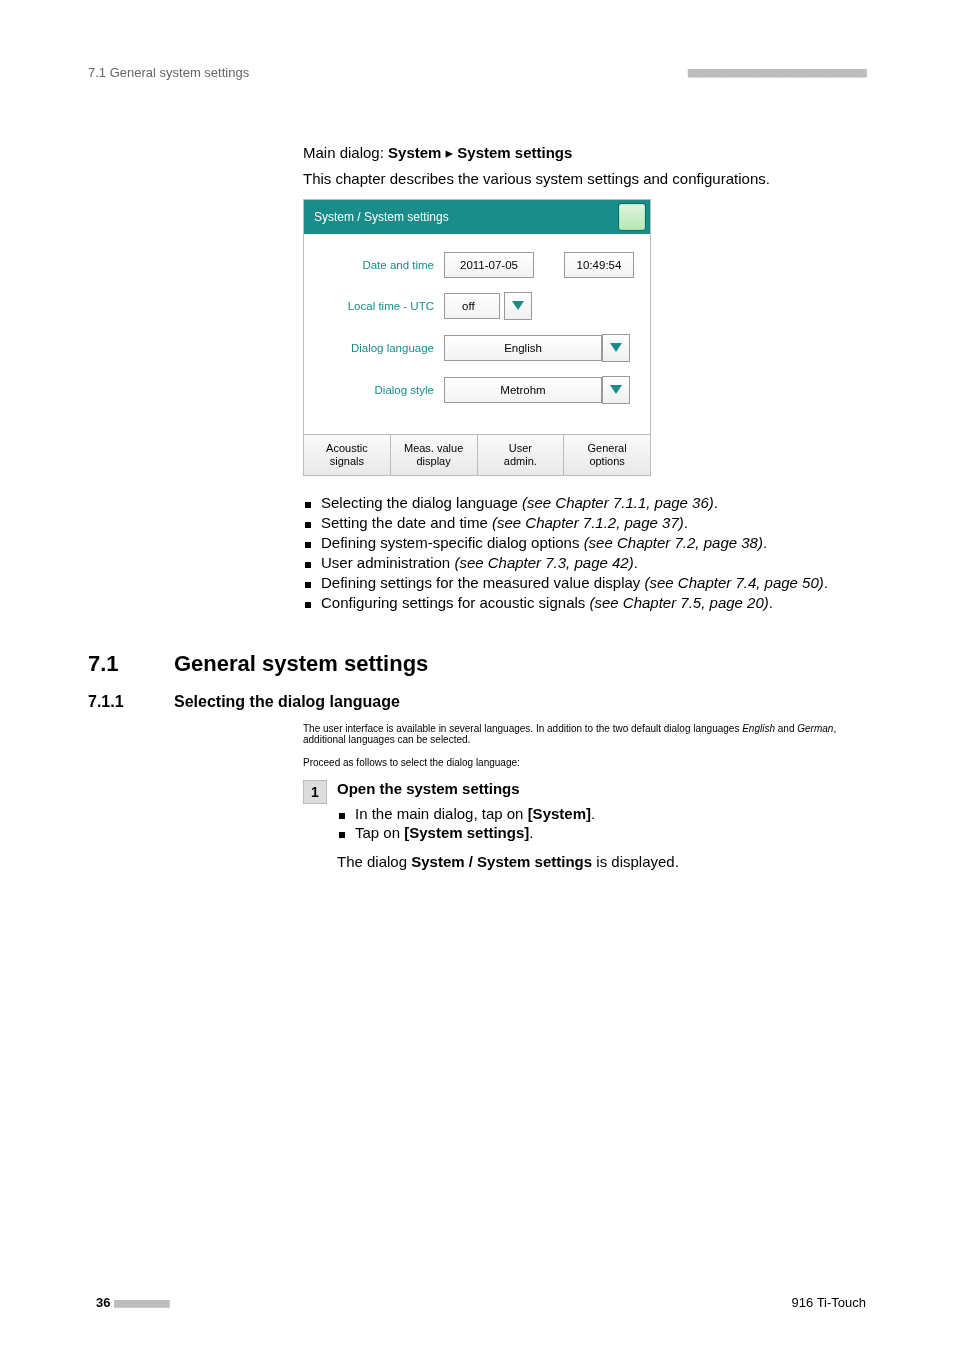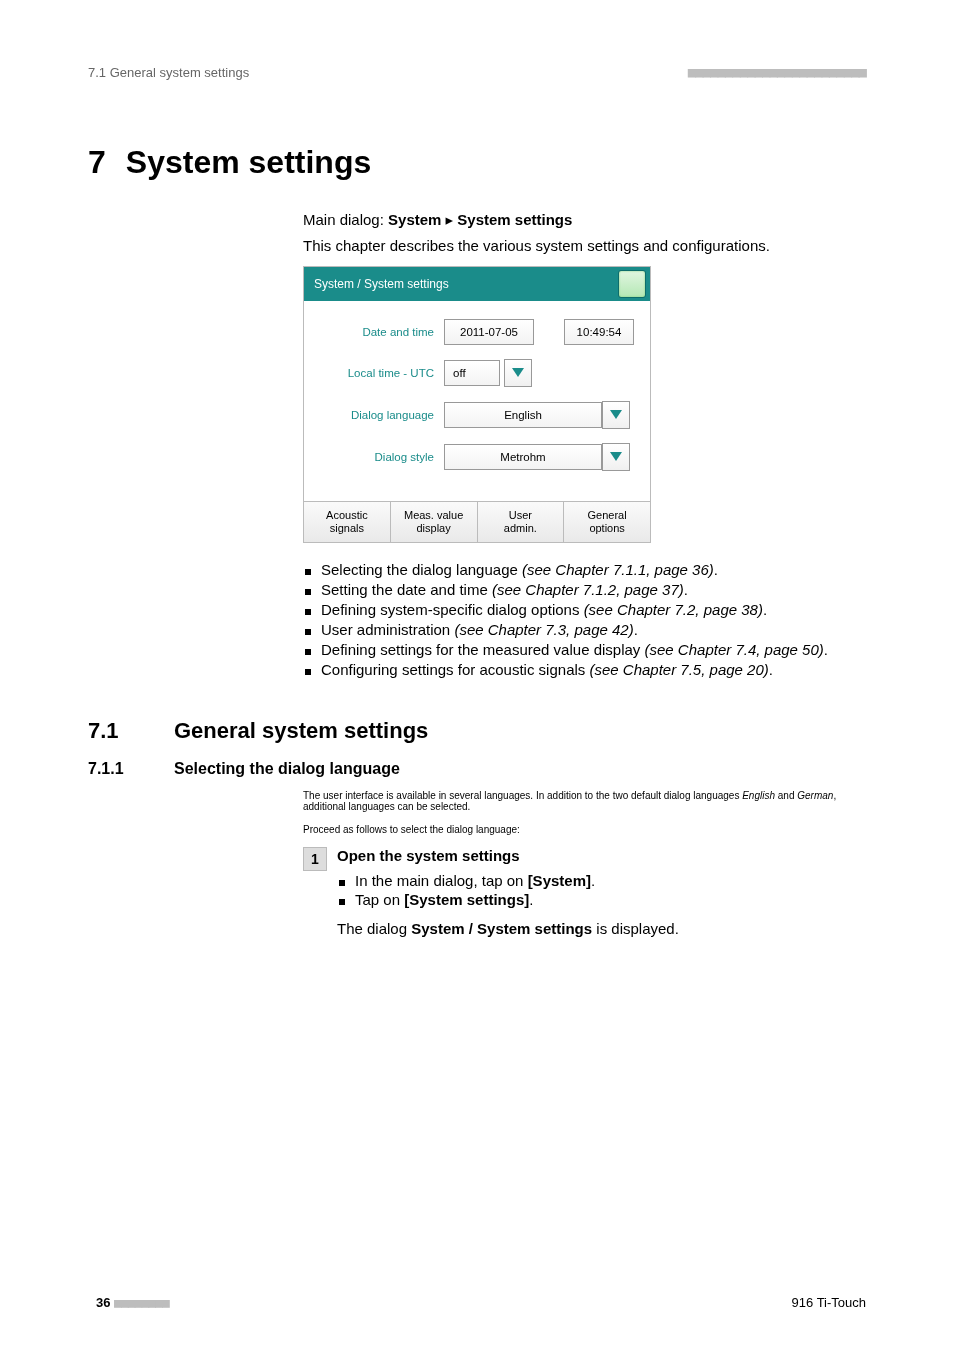--- a/index.html
+++ b/index.html
@@ -84,21 +84,21 @@
     height: 26px;
     display: flex;
     align-items: center;
     justify-content: center;
     background: linear-gradient(#fff,#f3f3f3);
     padding: 0 6px;
     box-sizing: border-box;
   }
   .date-field { width: 90px; }
   .time-field { width: 70px; }
-  .off-field { width: 56px; justify-content: flex-start; padding-left:8px; }
+  .off-field { width: 56px; justify-content: flex-start; padding-left:17px; }
   .combo-arrow {
     width: 26px; height:26px;
     border:1px solid #999;
     background: linear-gradient(#fff,#f0f0f0);
     margin-left:4px;
     display:flex; align-items:center; justify-content:center;
   }
   .combo-arrow svg { fill:#1a8c8a; }
   .wide-combo { width: 158px; }
   .combo-right { width:26px; height:26px; border:1px solid #999; background:linear-gradient(#fff,#f0f0f0); display:flex;align-items:center;justify-content:center;}
@@ -189,23 +189,20 @@
 </head>
 <body>
 
 <div class="page">
 
   <div class="running-head">
     <span>7.1 General system settings</span>
     <span class="dashes">■■■■■■■■■■■■■■■■■■■■■■■■</span>
   </div>
 
-  <h1 class="chapter">
-    <span class="num">7</span><span>System settings</span>
-  </h1>
 
   <div class="content-indent">
 
     <div class="main-dialog">
       <span>Main dialog:</span>
       <span class="bold">System</span>
       <span>▸</span>
       <span class="bold">System settings</span>
     </div>
 

